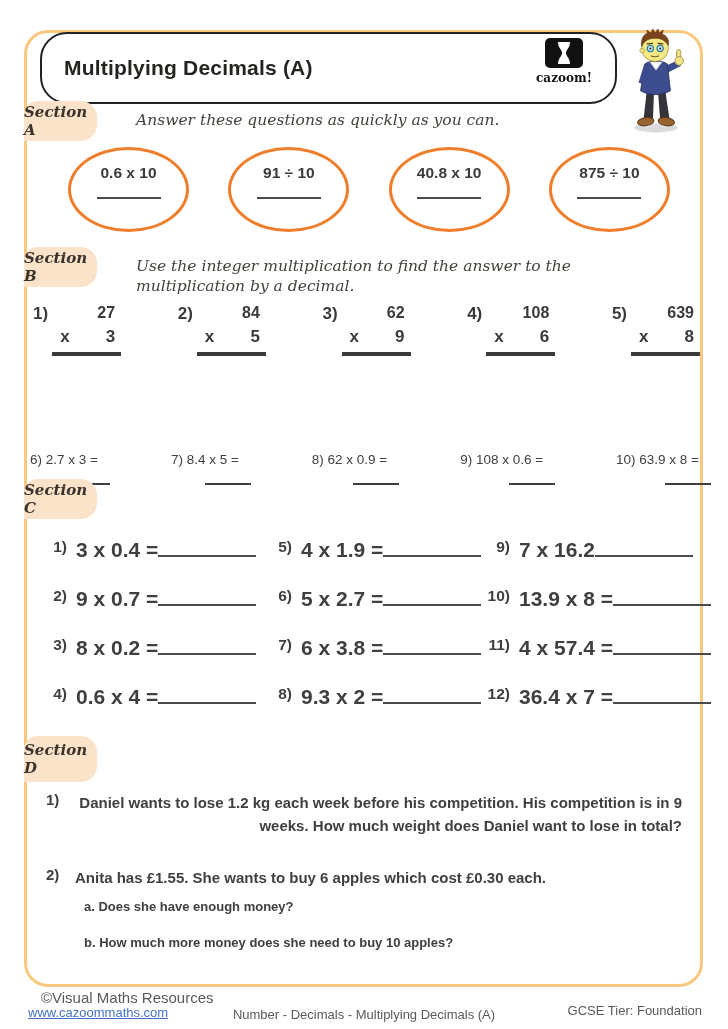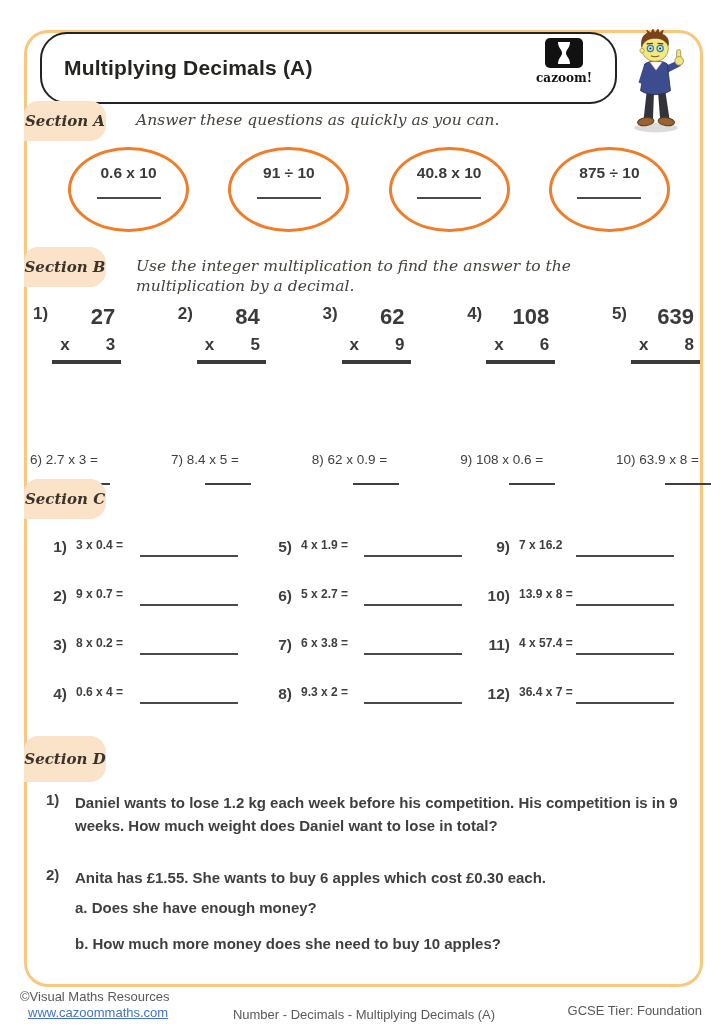--- a/index.html
+++ b/index.html
@@ -11,69 +11,69 @@
 
   .title-box { position:absolute; left:40px; top:32px; width:577px; height:72px;
                border:2.5px solid #222; border-radius:27px; background:#fff;
                display:flex; align-items:center; padding-left:22px; box-sizing:border-box; }
   .title { font-size:21px; font-weight:bold; color:#262421; letter-spacing:.2px; }
   .logo { position:absolute; right:18px; top:4px; width:66px; text-align:center; }
   .logo-text { font-family:"DejaVu Serif",serif; font-weight:bold; font-size:12px; color:#111; line-height:13px; }
 
   .mascot { position:absolute; left:616px; top:29px; width:78px; height:105px; }
 
-  .tab { position:absolute; left:24px; width:82px; height:40px; background:#FBE3C9;
+  .tab { position:absolute; left:24px; width:73px; height:40px; background:#FBE3C9;
          border-radius:14px 16px 16px 0; display:flex; align-items:center; justify-content:center;
          font-family:"DejaVu Serif",serif; font-style:italic; font-weight:bold; font-size:15px; color:#3B332B; }
   #tab-a { top:101px; } #tab-b { top:247px; } #tab-c { top:479px; } #tab-d { top:736px; height:46px; }
 
   .instr { position:absolute; font-family:"DejaVu Serif",serif; font-style:italic;
            font-size:15.5px; color:#45413B; }
   #instr-a { left:136px; top:111px; }
   #instr-b { left:136px; top:256px; width:532px; line-height:20px; }
 
   .ovals { position:absolute; left:24px; top:147px; width:676px; display:flex;
            justify-content:space-between; box-sizing:border-box; padding:0 30px 0 44px; }
   .oval { width:121px; height:85px; border:3.5px solid #EE7E2C; border-radius:50%;
           box-sizing:border-box; text-align:center; background:#fff; }
   .oval-label { display:block; margin-top:14px; font-size:15.5px; font-weight:bold; color:#3A3A3A; }
   .oval-blank { width:64px; border-bottom:2px solid #4a4a4a; height:15px; margin:0 auto; }
 
   .vprobs { position:absolute; left:33px; top:304px; width:661px; display:flex; justify-content:space-between; }
   .vprob { display:flex; }
   .qlabel { font-size:17px; font-weight:bold; margin-right:12px; color:#3A3A3A; }
   .vcalc { width:55px; }
-  .vtop { text-align:right; font-size:22px; font-weight:bold; color:#3A3A3A; }
+  .vtop { text-align:right; font-size:16px; font-weight:bold; color:#3A3A3A; }
   .vrow { display:flex; justify-content:space-between; font-size:17px; font-weight:bold; color:#3A3A3A; margin-top:5px; }
   .vline { height:4px; background:#3A3A3A; margin:5px -6px 0 -8px; }
 
   .iprobs { position:absolute; left:30px; top:416px; width:669px; display:flex; justify-content:space-between; }
   .iprob { display:flex; flex-direction:column;margin-top:36px; }
   .iexpr { font-size:13.5px; color:#3F3F3F; white-space:nowrap; }
   .iline { width:46px; border-bottom:2px solid #3F3F3F; height:16px; align-self:flex-end; margin-right:-12px; }
 
   .cprobs { position:absolute; left:37px; top:538px; width:642px; display:grid;
             grid-template-rows:repeat(4,49px); grid-auto-flow:column;
             grid-auto-columns:225px 218px 199px; }
   .cprob { display:flex; align-items:flex-start; box-sizing:border-box; }
   .cprob:nth-child(-n+4) { padding-right:24px; }
   .cprob:nth-child(n+5):nth-child(-n+8) { padding-right:18px; }
   .cprob:nth-child(n+9) { padding-right:5px; }
   .cnum { width:30px; text-align:right; margin-right:9px; font-size:15.5px; font-weight:bold; flex:none; }
-  .cexpr { font-size:12px; font-weight:bold; white-space:nowrap; }
+  .cexpr { font-size:21px; font-weight:bold; white-space:nowrap; }
   .cline { width:98px; border-bottom:2px solid #4a4a4a; height:17px; margin-left:auto; flex:none; }
 
   .dq { position:absolute; left:46px; width:636px; display:flex; }
   #dq1 { top:791px; } #dq2 { top:866px; }
   .dnum { font-size:15px; font-weight:bold; width:18px; margin-right:11px; flex:none; color:#3F3F3F; }
-  .dtext { font-size:15px; font-weight:bold; line-height:23px; color:#3F3F3F; }
-  .dsub { position:absolute; left:75px; font-size:15px; font-weight:bold; color:#3F3F3F; }
+  .dtext { font-size:15px; font-weight:bold; line-height:23px; color:#3F3F3F;text-align:right; }
+  .dsub { position:absolute; left:84px; font-size:13px; font-weight:bold; color:#3F3F3F; }
   #dq2a { top:899px; } #dq2b { top:935px; }
 
-  .f-copy { position:absolute; left:20px; top:989px; font-size:13px; color:#58595B; }
+  .f-copy { position:absolute; left:41px; top:989px; font-size:15px; color:#58595B; }
   .f-link { position:absolute; left:28px; top:1005px; font-size:13px; color:#4472C4;
             text-decoration:underline; cursor:pointer; }
   .f-center { position:absolute; left:0; top:1007px; width:100%; text-align:center;
               font-size:13px; color:#58595B; pointer-events:none; }
   .f-tier { position:absolute; right:26px; top:1003px; font-size:13px; color:#58595B; }
 </style>
 </head>
 <body>
 
 <div class="sheet">

